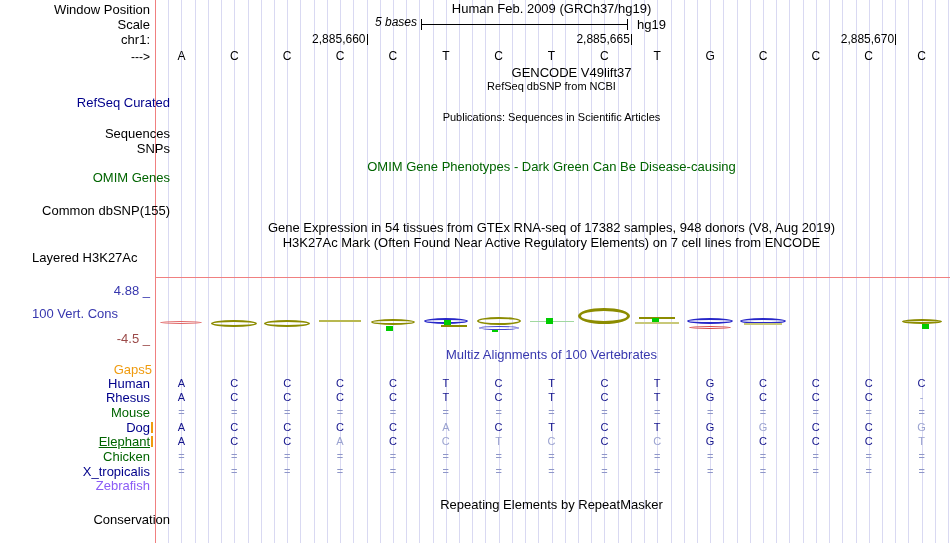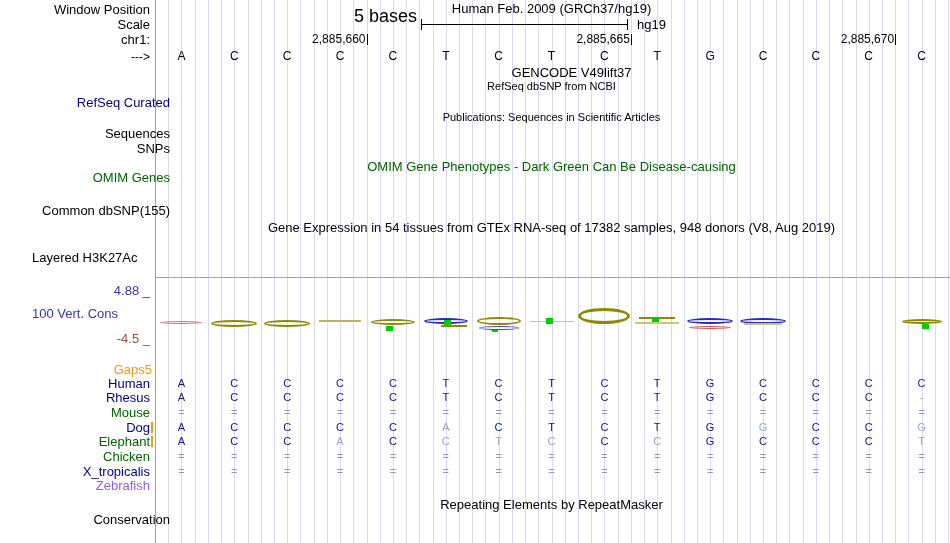--- a/index.html
+++ b/index.html
@@ -7,21 +7,21 @@
           font-family:"Liberation Sans", sans-serif;color:#000;}
   .gridline{position:absolute;top:0;bottom:0;width:1px;}
   .vborder{position:absolute;left:155px;top:0;bottom:0;width:1px;}
   .hrule{position:absolute;left:155px;width:795px;top:277px;height:1px;}
   .lbl{position:absolute;left:0;width:150px;text-align:right;font-size:13px;line-height:13px;white-space:nowrap;}
   .lbl-left{position:absolute;left:12px;font-size:13px;line-height:13px;white-space:nowrap;text-align:left;}
   .ctr{position:absolute;left:155px;width:793px;text-align:center;font-size:13px;line-height:13px;white-space:nowrap;}
   .fs11{font-size:11px;line-height:11px;}
   .fs12{font-size:12px;line-height:12px;}
   .hdr{position:absolute;left:155px;width:793px;top:2px;display:flex;justify-content:center;gap:18px;font-size:13px;line-height:14px;white-space:nowrap;}
-  .scale-label{position:absolute;right:533px;top:10px;font-size:18px;line-height:13px;}
+  .scale-label{position:absolute;right:533px;top:16px;font-size:12px;line-height:13px;font-style:italic;}
   .scalebar-line{position:absolute;left:421px;top:24px;width:206px;height:1px;background:#000;}
   .scalebar-tick{position:absolute;top:19px;width:1px;height:11px;background:#000;}
   .genome-label{position:absolute;left:637px;top:18px;font-size:13px;line-height:13px;}
   .ruler-num{position:absolute;top:33px;font-size:12px;line-height:12px;white-space:nowrap;}
   .ruler-tick{position:absolute;top:34px;width:1px;height:11px;background:#000;}
   .base{position:absolute;top:50px;font-size:12px;line-height:13px;transform:translateX(-50%);}
   .mark{position:absolute;box-sizing:border-box;}
   .sp-label{position:absolute;left:0;width:150px;text-align:right;font-size:13px;line-height:13px;white-space:nowrap;cursor:pointer;}
   .ins-bar{position:absolute;left:151px;width:2px;height:11px;}
   .al-cell{position:absolute;font-size:11px;line-height:13px;transform:translateX(-50%);}
@@ -151,20 +151,22 @@
   <div class="gaps-row">
     <span style="color: rgb(239, 155, 15);">Gaps</span><span style="color: rgb(239, 155, 15);">5</span>
   </div>
   <div class="lbl link" style="top:513px">Conservation</div>
 
   <div class="ctr link" style="top:66px">GENCODE V49lift37</div>
   <div class="ctr fs11" style="top:81px">RefSeq dbSNP from NCBI</div>
   <div class="ctr fs11" style="top:112px">Publications: Sequences in Scientific Articles</div>
   <div class="ctr" style="top: 160px; color: rgb(0, 100, 0);">OMIM Gene Phenotypes - Dark Green Can Be Disease-causing</div>
   <div class="ctr" style="top:221px">Gene Expression in 54 tissues from GTEx RNA-seq of 17382 samples, 948 donors (V8, Aug 2019)</div>
+  <div class="ctr" style="top:236px">H3K27Ac Mark (Often Found Near Active Regulatory Elements) on 7 cell lines from ENCODE</div>
+  <div class="ctr" style="top: 348px; color: rgb(55, 55, 174);">Multiz Alignments of 100 Vertebrates</div>
   <div class="ctr" style="top:498px">Repeating Elements by RepeatMasker</div>
 
   <div id="conservation-track">
       <div class="mark" style="left: 160.4px; top: 320.5px; width: 42px; height: 3px; border: 1px solid rgb(224, 100, 100); border-radius: 50%;"></div>
       <div class="mark" style="left: 211.3px; top: 319.5px; width: 46px; height: 7px; border: 2px solid rgb(140, 140, 0); border-radius: 50%;"></div>
       <div class="mark" style="left: 264.2px; top: 319.5px; width: 46px; height: 7px; border: 2px solid rgb(140, 140, 0); border-radius: 50%;"></div>
       <div class="mark" style="left: 319px; top: 320px; width: 42px; height: 2px; background: rgb(184, 184, 80);"></div>
       <div class="mark" style="left: 370.9px; top: 319px; width: 44px; height: 6px; border: 2px solid rgb(140, 140, 0); border-radius: 50%;"></div>
       <div class="mark" style="left: 386.4px; top: 325.5px; width: 7px; height: 5px; background: rgb(0, 204, 0);"></div>
       <div class="mark" style="left: 423.8px; top: 318px; width: 44px; height: 6px; border: 2px solid rgb(40, 40, 200); border-radius: 50%;"></div>
@@ -245,21 +247,21 @@
       <div class="al-cell" style="left: 445.8px; top: 420.6px; color: rgb(155, 163, 208);">A</div>
       <div class="al-cell" style="left: 498.6px; top: 420.6px; color: rgb(20, 20, 140);">C</div>
       <div class="al-cell" style="left: 551.5px; top: 420.6px; color: rgb(20, 20, 140);">T</div>
       <div class="al-cell" style="left: 604.4px; top: 420.6px; color: rgb(20, 20, 140);">C</div>
       <div class="al-cell" style="left: 657.2px; top: 420.6px; color: rgb(20, 20, 140);">T</div>
       <div class="al-cell" style="left: 710.1px; top: 420.6px; color: rgb(20, 20, 140);">G</div>
       <div class="al-cell" style="left: 763px; top: 420.6px; color: rgb(155, 163, 208);">G</div>
       <div class="al-cell" style="left: 815.8px; top: 420.6px; color: rgb(20, 20, 140);">C</div>
       <div class="al-cell" style="left: 868.7px; top: 420.6px; color: rgb(20, 20, 140);">C</div>
       <div class="al-cell" style="left: 921.6px; top: 420.6px; color: rgb(155, 163, 208);">G</div>
-      <div class="sp-label" style="top: 435.3px; color: rgb(0, 100, 0);">Elephant</div>
+      <div class="sp-label" style="top: 435.3px; color: rgb(0, 100, 0); text-decoration: underline;">Elephant</div>
       <div class="ins-bar" style="top: 436.3px; background: rgb(239, 155, 15);"></div>
       <div class="al-cell" style="left: 181.4px; top: 435.3px; color: rgb(20, 20, 140);">A</div>
       <div class="al-cell" style="left: 234.3px; top: 435.3px; color: rgb(20, 20, 140);">C</div>
       <div class="al-cell" style="left: 287.2px; top: 435.3px; color: rgb(20, 20, 140);">C</div>
       <div class="al-cell" style="left: 340px; top: 435.3px; color: rgb(155, 163, 208);">A</div>
       <div class="al-cell" style="left: 392.9px; top: 435.3px; color: rgb(20, 20, 140);">C</div>
       <div class="al-cell" style="left: 445.8px; top: 435.3px; color: rgb(155, 163, 208);">C</div>
       <div class="al-cell" style="left: 498.6px; top: 435.3px; color: rgb(155, 163, 208);">T</div>
       <div class="al-cell" style="left: 551.5px; top: 435.3px; color: rgb(155, 163, 208);">C</div>
       <div class="al-cell" style="left: 604.4px; top: 435.3px; color: rgb(20, 20, 140);">C</div>

